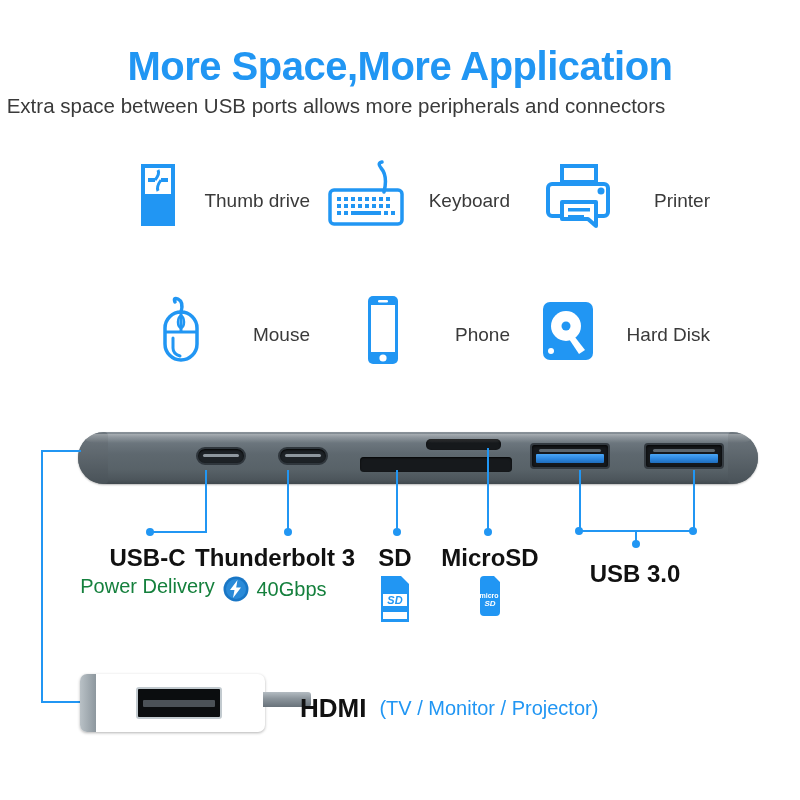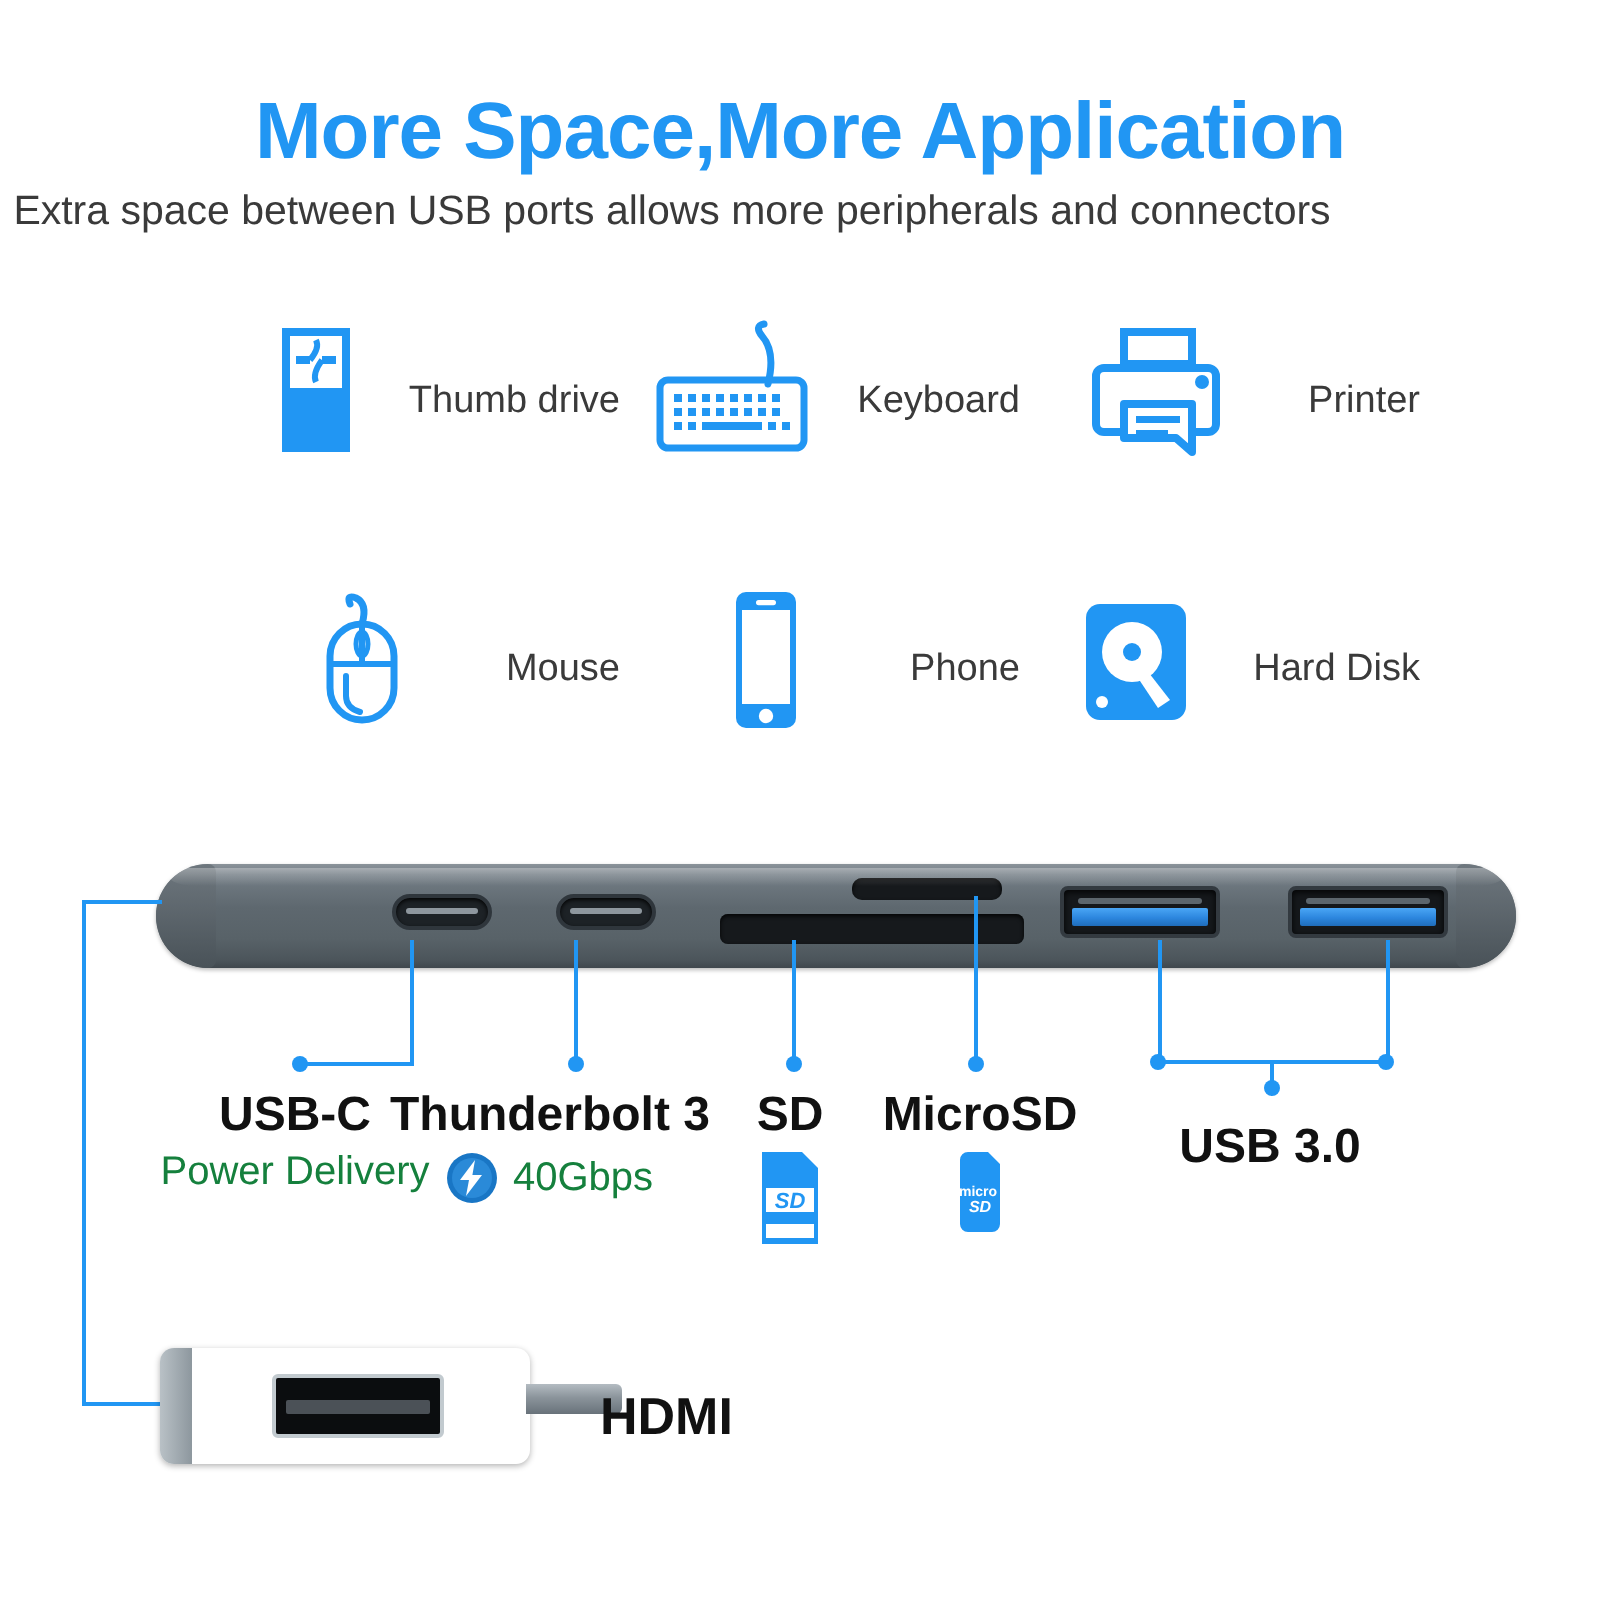--- a/index.html
+++ b/index.html
@@ -400,15 +400,16 @@
 
   </div>
 
   <div class="hdmi-mod">
     <div class="hdmi-port"></div>
   </div>
   <div class="hdmi-cable"></div>
 
   <div class="hdmi-cap">
     <span class="t">HDMI</span>
+    <span class="s">(TV / Monitor / Projector)</span>
   </div>
 
 </div>
 
 </body></html>

